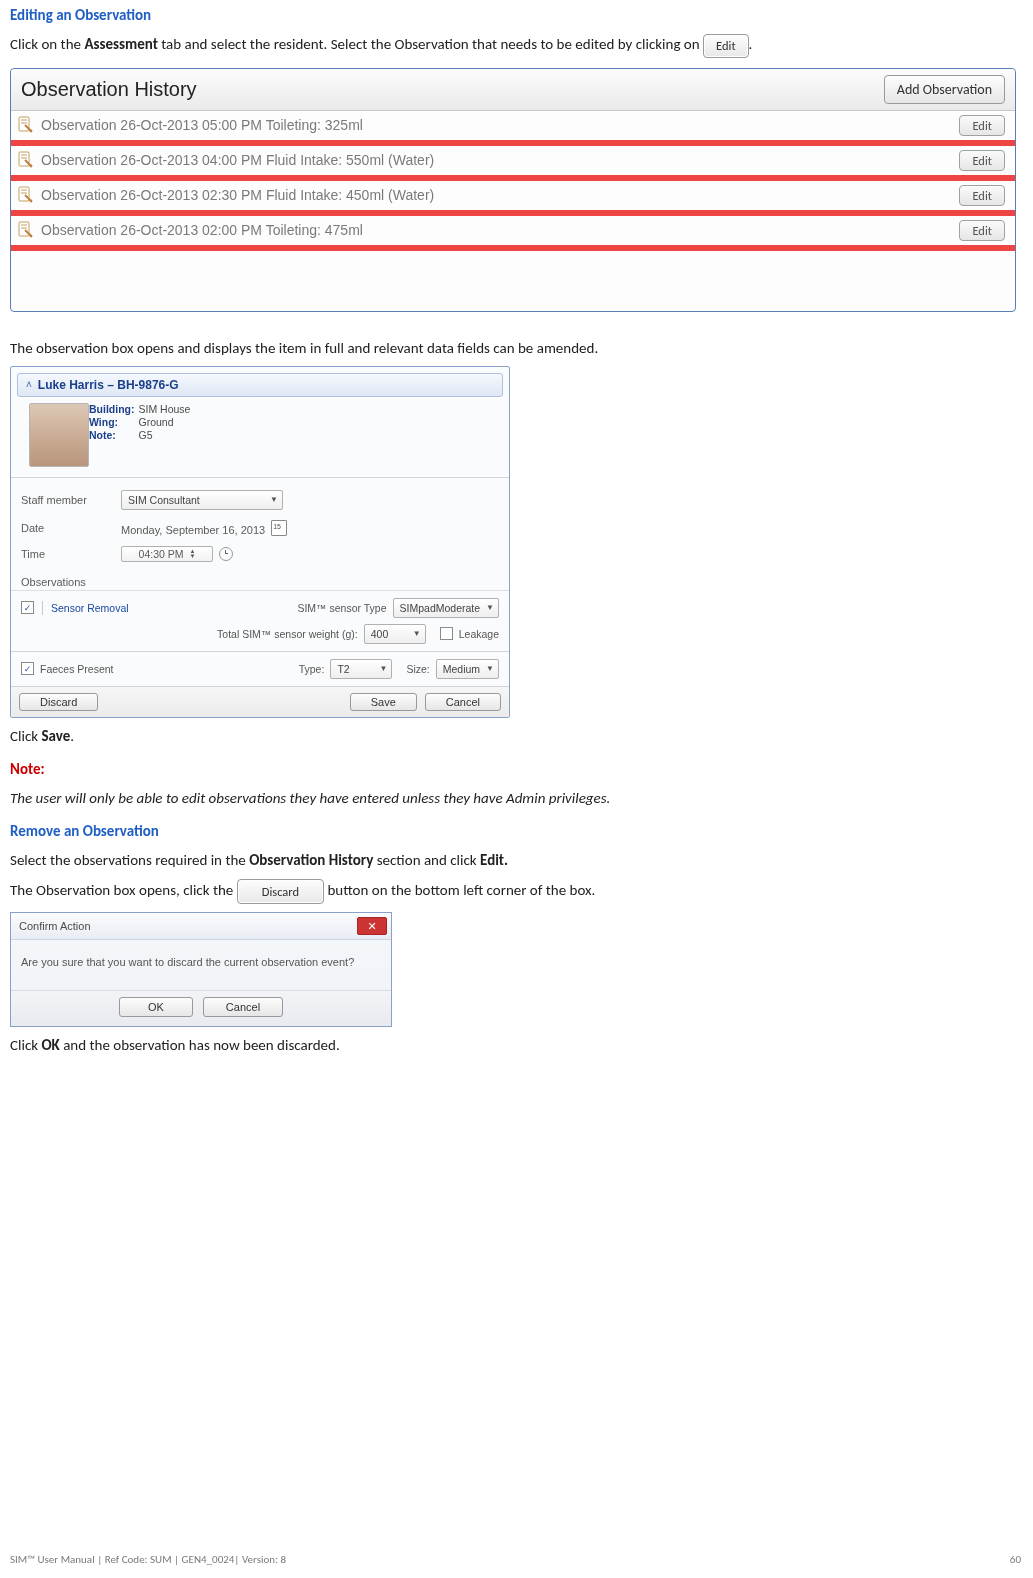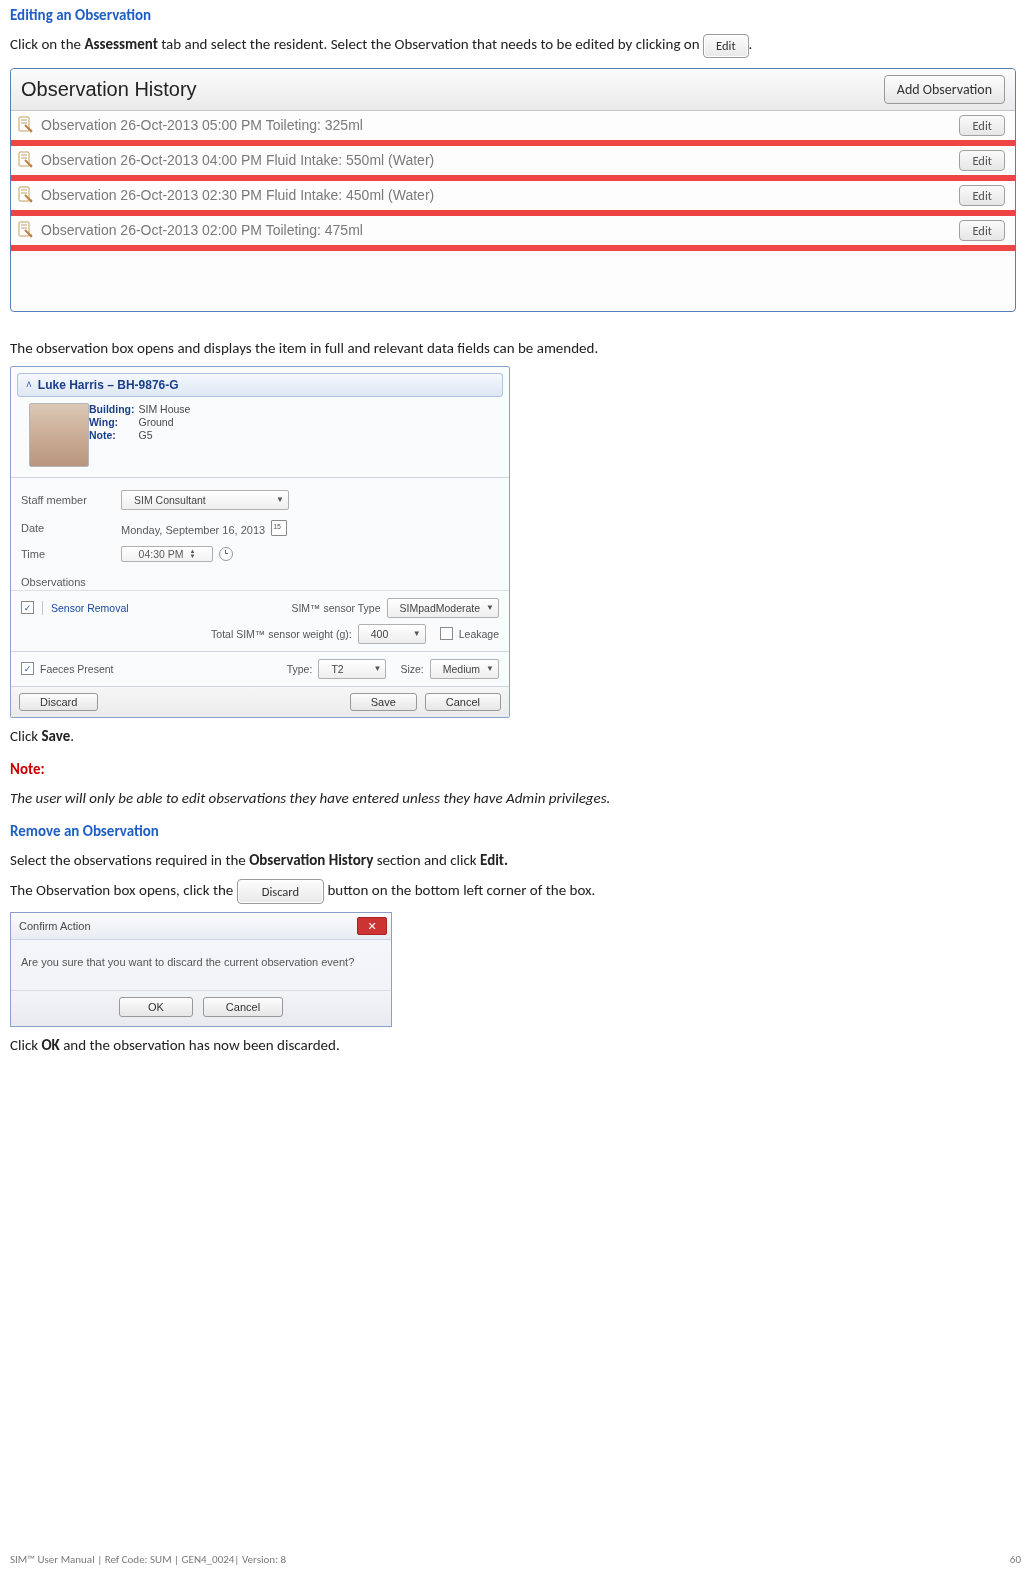--- a/index.html
+++ b/index.html
@@ -142,21 +142,21 @@
   .loc-grid { display:grid; grid-template-columns:auto auto; gap:1px 4px; font-size:10.5px; }
   .loc-label { color:#1a3f8a; font-weight:bold; }
   .loc-val   { color:#4a4a4a; }
   .ow-divider { border-top:1px solid #d0d4dc; margin:2px 0; }
   .ow-form { padding: 5px 10px; }
   .ow-row { display: flex; align-items: center; gap: 8px; padding: 5px 0; color:#5a5a5a;}
   .ow-label { width: 92px; color:#5a5a5a; font-size:11px; }
   .dropdown {
     display:inline-flex; align-items:center; justify-content:space-between;
     border:1px solid #b0b0b0; background:linear-gradient(#fff,#eee);
-    border-radius:2px; height:18px; padding:0 4px 0 12px; font-size:10.5px;
+    border-radius:2px; height:18px; padding:0 4px 0 6px; font-size:10.5px;
     min-width:150px; color:#444;text-align:right;
   }
   .dropdown.small{min-width:90px;}
   .dropdown.tiny{min-width:50px;}
   .dropdown .tri{font-size:8px;color:#555;margin-left:6px;}
   .datebox{
     display:inline-flex;align-items:flex-end;gap:6px;
   }
   .cal-icon{width:14px;height:14px;border:1px solid #888;background:#fff;position:relative;border-radius:1px;}
   .cal-icon::before{content:"15";position:absolute;top:2px;left:1px;font-size:7px;color:#555;}

